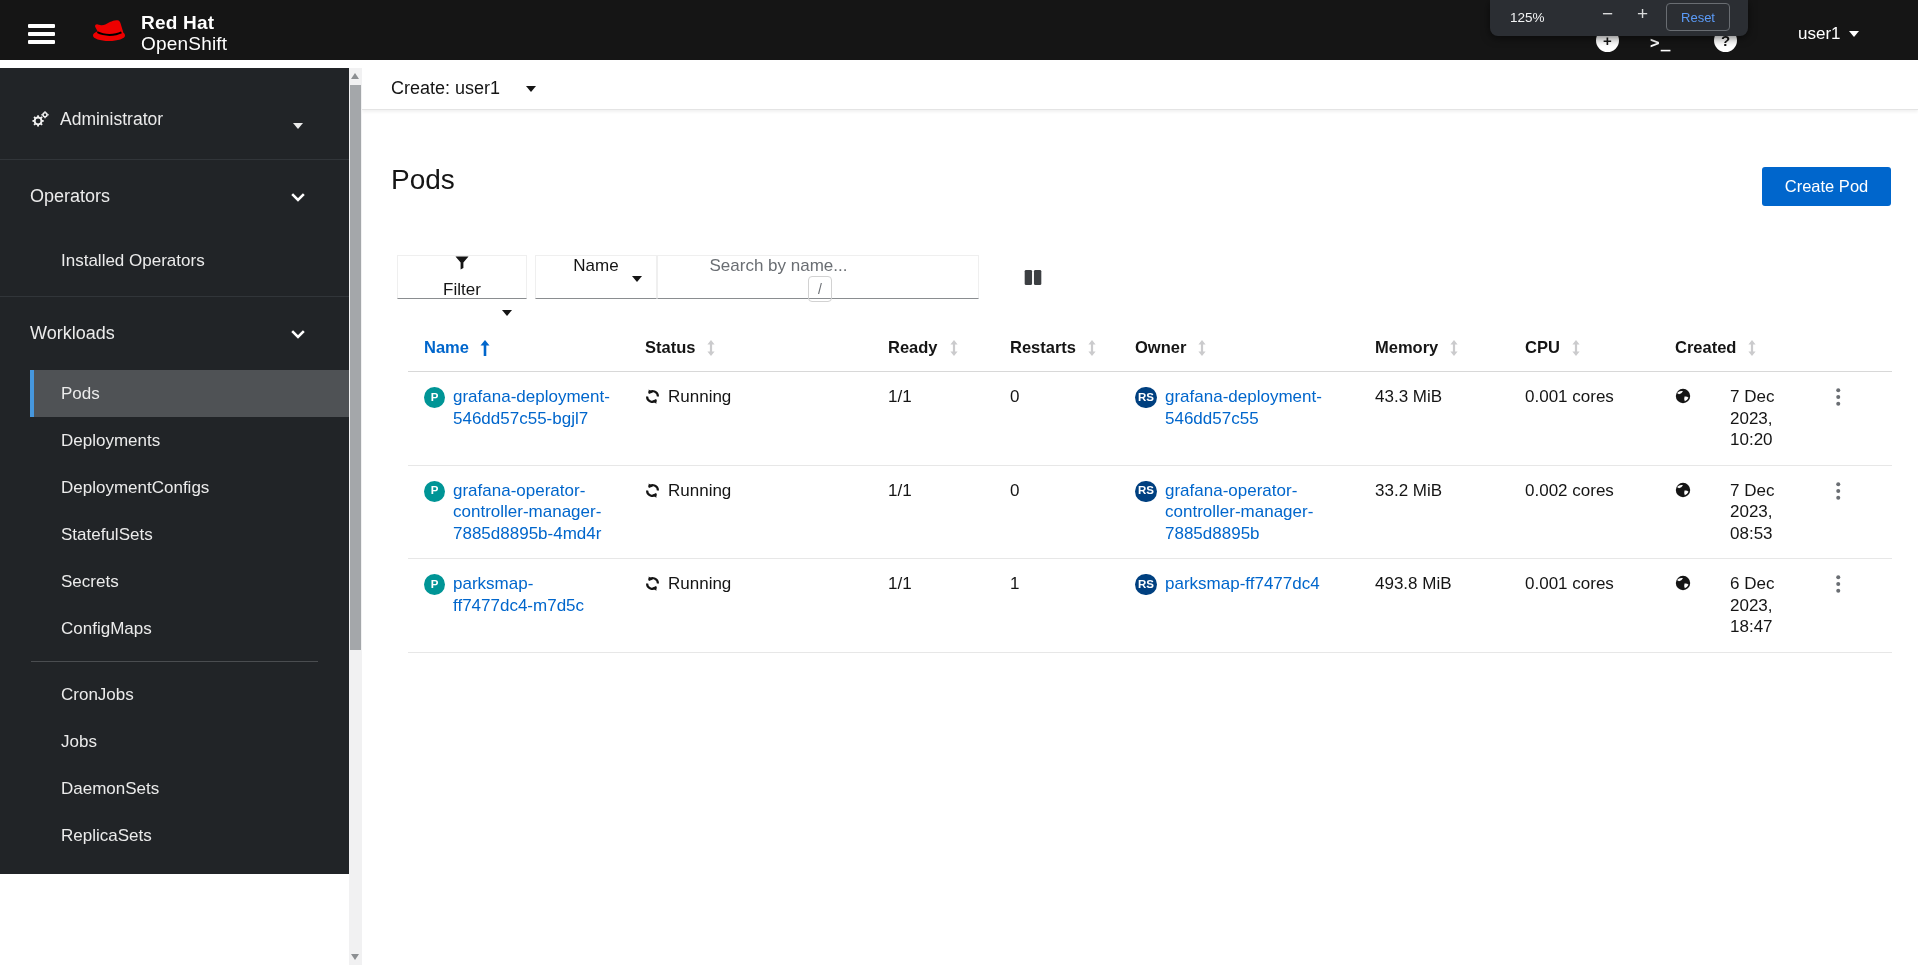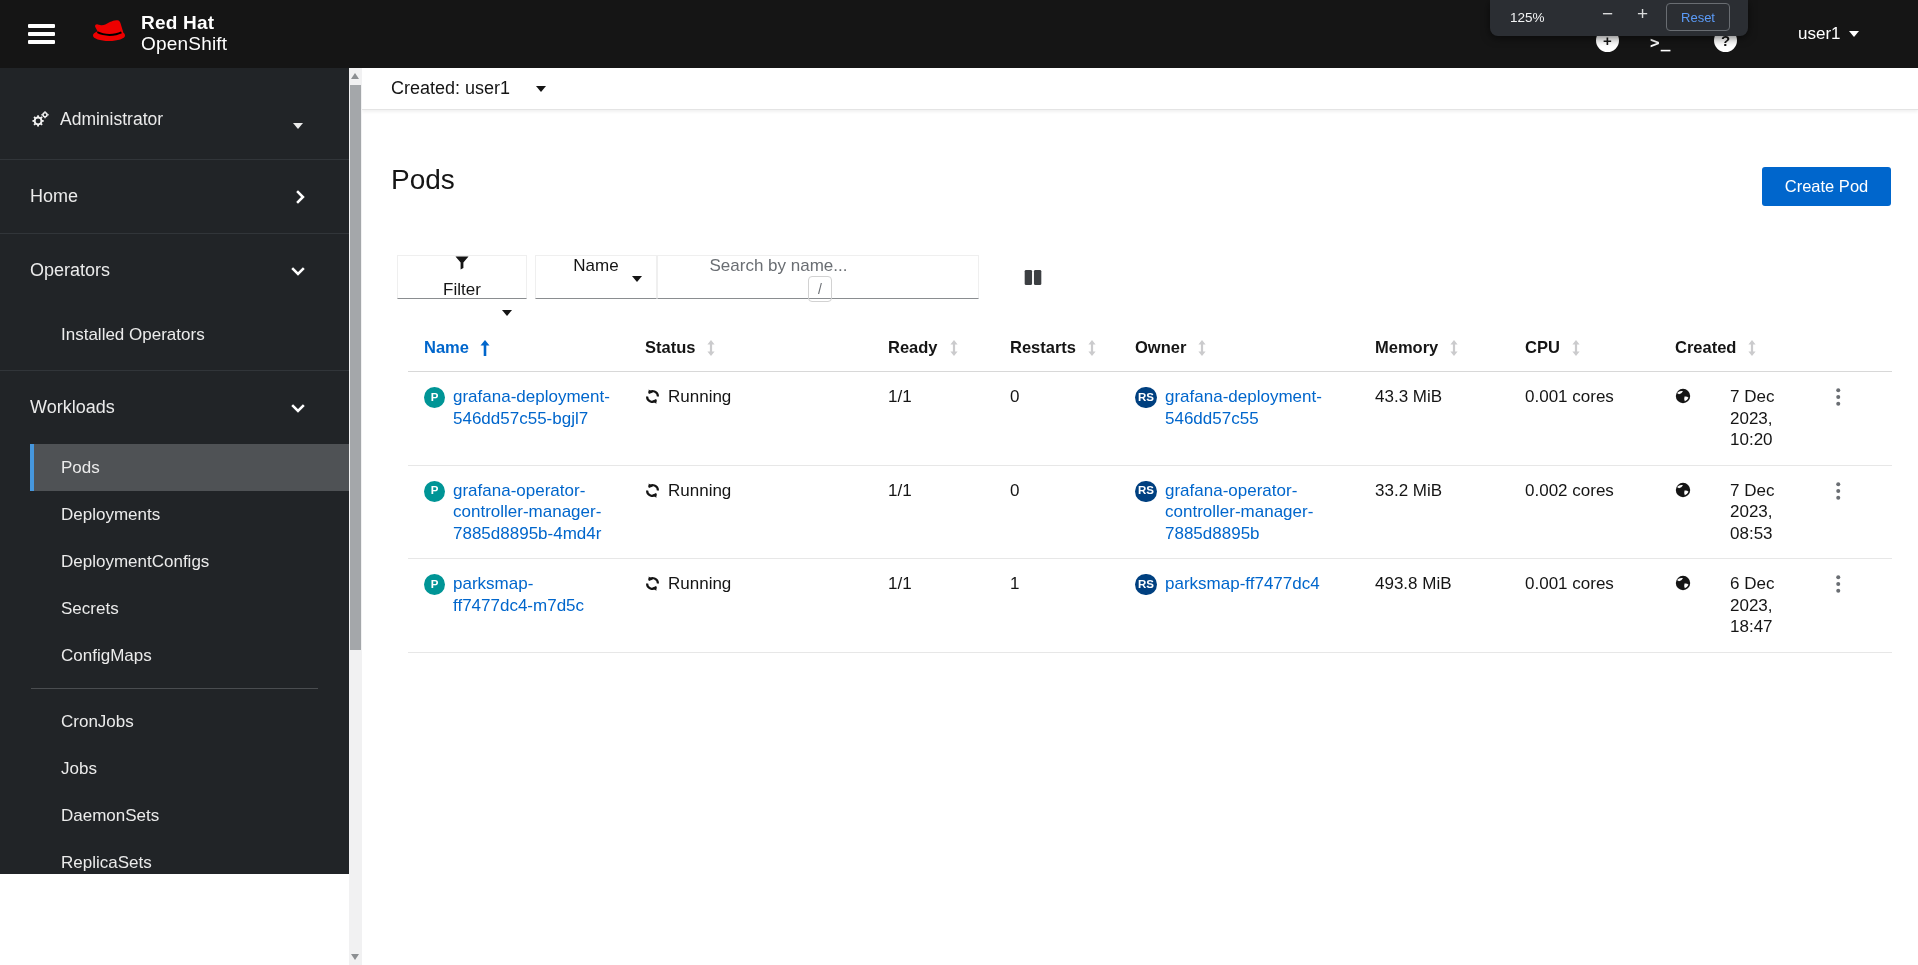--- a/index.html
+++ b/index.html
@@ -1,21 +1,21 @@
 <!DOCTYPE html>
 <html><head>
 <meta charset="utf-8">
 <style>
   * { margin:0; padding:0; box-sizing:border-box; }
   html,body { width:1918px; height:965px; overflow:hidden; }
   body { font-family:"Liberation Sans","DejaVu Sans",sans-serif; background:#fff; position:relative; color:#151515; }
   svg { display:block; }
 
   
-  .masthead { position:absolute; left:0; top:0; width:1918px; height:68px; background:#151515; z-index:5; }
+  .masthead { position:absolute; left:0; top:0; width:1918px; height:60px; background:#151515; z-index:5; }
   .hamburger { position:absolute; left:28px; top:24px; width:27px; height:20px; display:flex; flex-direction:column; justify-content:space-between; background:none; border:none; cursor:pointer; }
   .hamburger span { display:block; height:3.6px; background:#fff; border-radius:1px; }
   .brand { position:absolute; left:90px; top:12px; display:flex; align-items:center; gap:9px; }
   .brand-text { color:#fff; font-size:19px; line-height:21px; letter-spacing:.2px; }
   .brand-line1 { font-weight:700; }
   .brand-line2 { font-weight:400; }
   .mast-icon { position:absolute; top:29px; background:none; border:none; cursor:pointer; }
   .icon-circle { width:23px; height:23px; border-radius:50%; background:#fff; color:#151515; display:flex; align-items:center; justify-content:center; font-weight:700; font-size:15px; }
   .terminal-glyph { color:#fff; font-family:"DejaVu Sans Mono","Liberation Mono",monospace; font-weight:700; font-size:16px; letter-spacing:1px; }
   .user-menu { position:absolute; left:1798px; top:0; height:68px; display:flex; align-items:center; gap:8px; color:#fff; font-size:17px; background:none; border:none; cursor:pointer; }
@@ -152,30 +152,20 @@
             <line x1="15.8" y1="7.4" x2="15.8" y2="8.8"></line>
           <line x1="12" y1="5" x2="13.4" y2="5"></line>
             <line x1="18.2" y1="5" x2="19.6" y2="5"></line>
         </g>
       </svg>
     </span>
     <span>Administrator</span>
     <span class="caret-down"></span>
   </div>
 
-  <div class="nav-sec">
-    <div class="nav-top">
-      <span>Home</span>
-      <span class="nav-chev">
-        <svg width="10" height="14" viewBox="0 0 8 12">
-            <path d="M1.5 1 L6.5 6 L1.5 11" stroke="#fff" stroke-width="2.2" fill="none"></path>
-          </svg>
-      </span>
-    </div>
-  </div>
 
   <div class="nav-sec">
     <div class="nav-top">
       <span>Operators</span>
       <span class="nav-chev">
         <svg width="14" height="10" viewBox="0 0 12 8">
             <path d="M1 1.5 L6 6.5 L11 1.5" stroke="#fff" stroke-width="2.2" fill="none"></path>
           </svg>
       </span>
     </div>
@@ -198,20 +188,23 @@
     <div class="sub-item active">
         <span>Pods</span>
       </div>
     <div class="sub-item">
         <span>Deployments</span>
       </div>
     <div class="sub-item">
         <span>DeploymentConfigs</span>
       </div>
     <div class="sub-item">
+        <span>StatefulSets</span>
+      </div>
+    <div class="sub-item">
         <span>Secrets</span>
       </div>
     <div class="sub-item">
         <span>ConfigMaps</span>
       </div>
     <div class="sub-divider"></div>
     <div class="sub-item">
         <span>CronJobs</span>
       </div>
     <div class="sub-item">
@@ -231,21 +224,21 @@
 
 <div class="nav-scroll">
   <span class="arrow up"></span>
   <span class="thumb"></span>
   <span class="arrow down"></span>
 </div>
 
 <main class="main">
 
   <div class="project-bar">
-    <span>Created: user1</span>
+    <span>Create: user1</span>
     <span class="caret-down"></span>
   </div>
 
   <h1 class="page-title">Pods</h1>
   <button class="create-btn">Create Pod</button>
 
   <div class="toolbar">
     <div class="tool filter-dd">
       <span>
         <svg width="14" height="14" viewBox="0 0 14 14">

